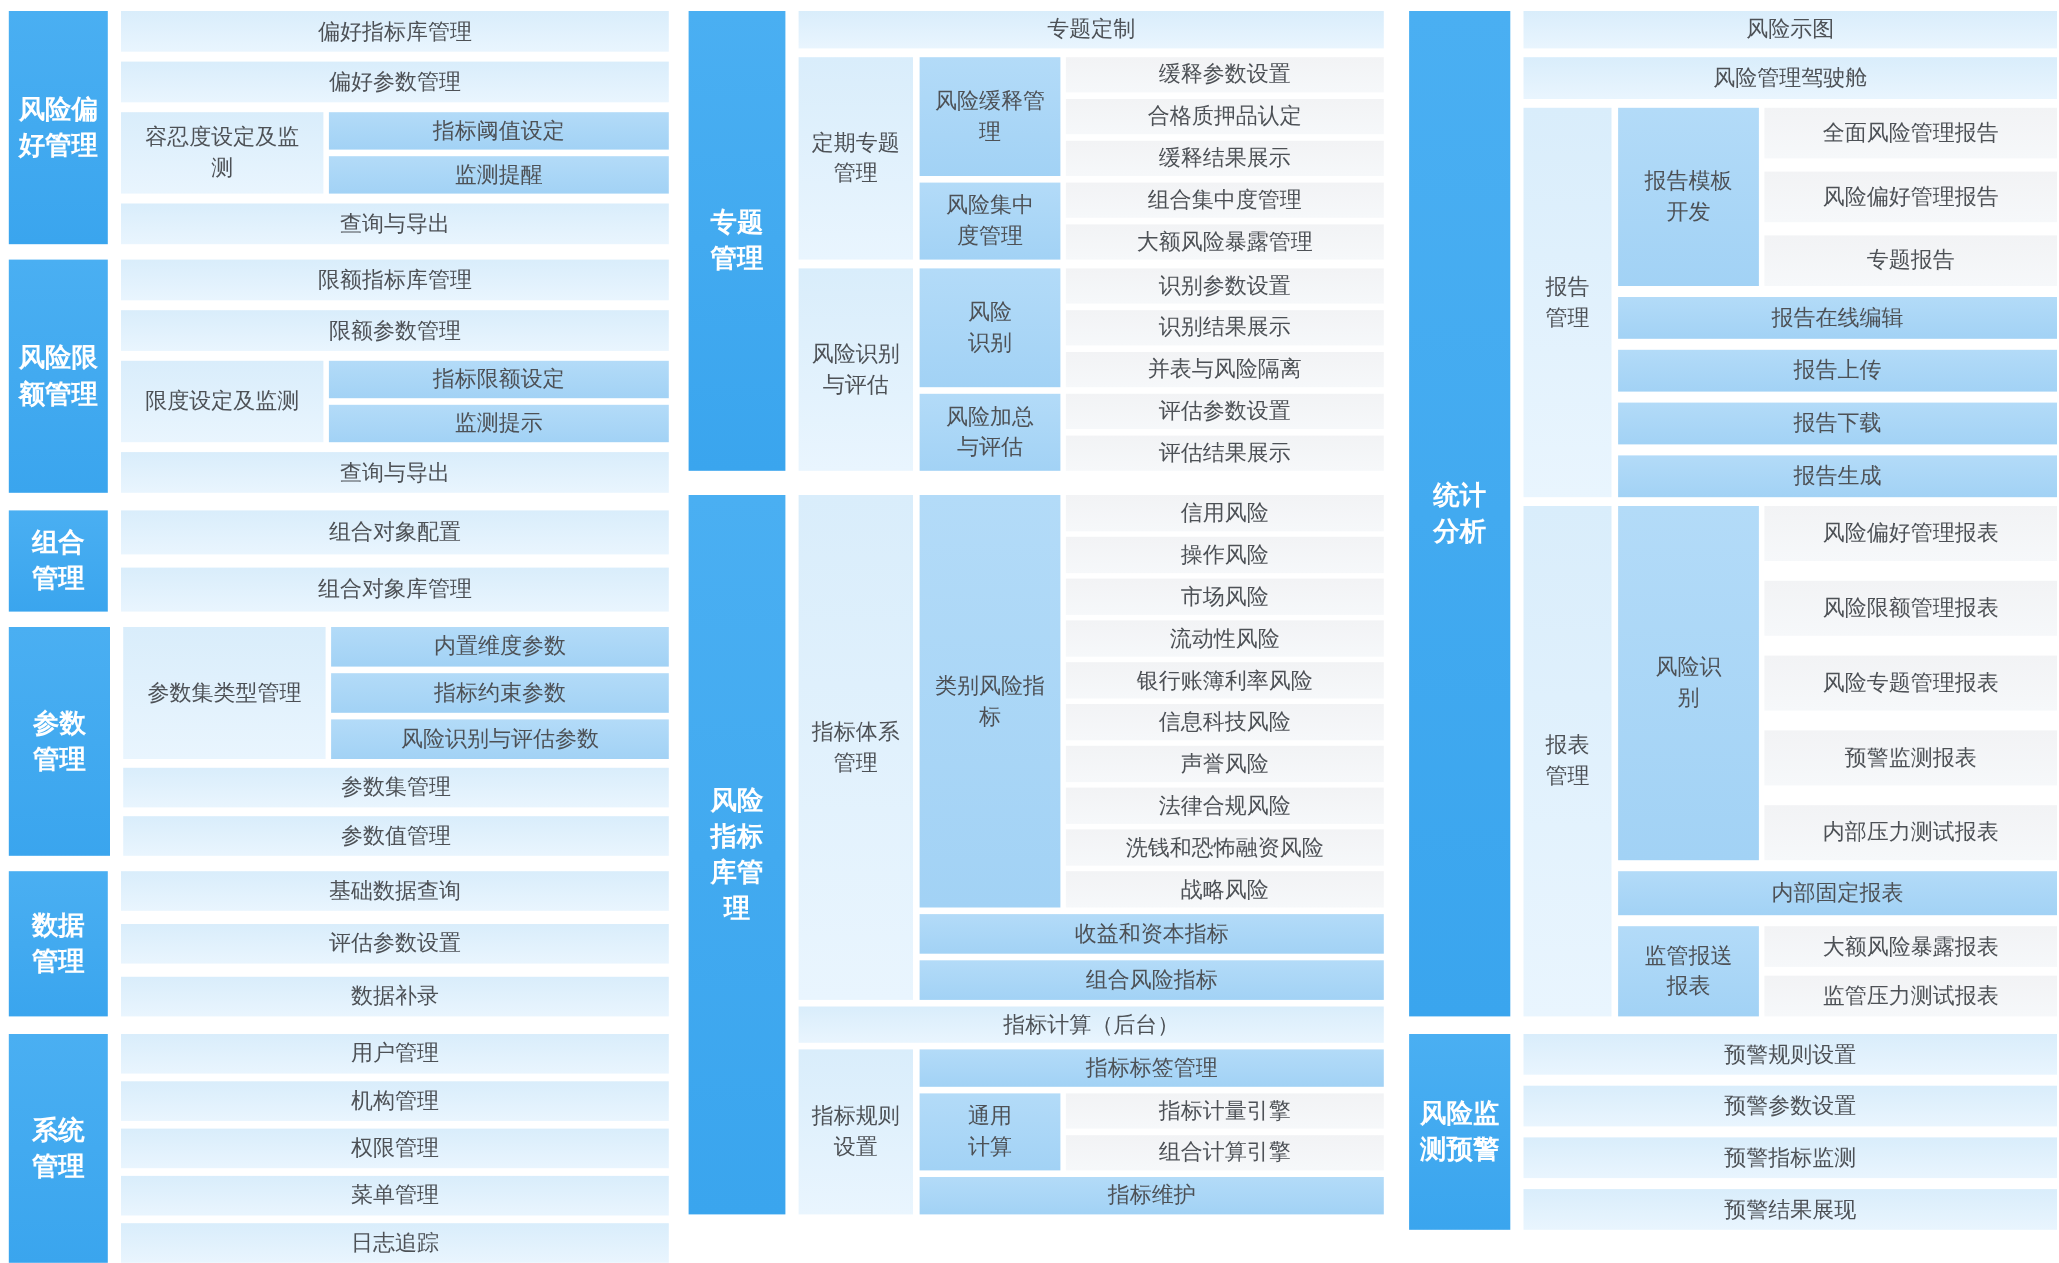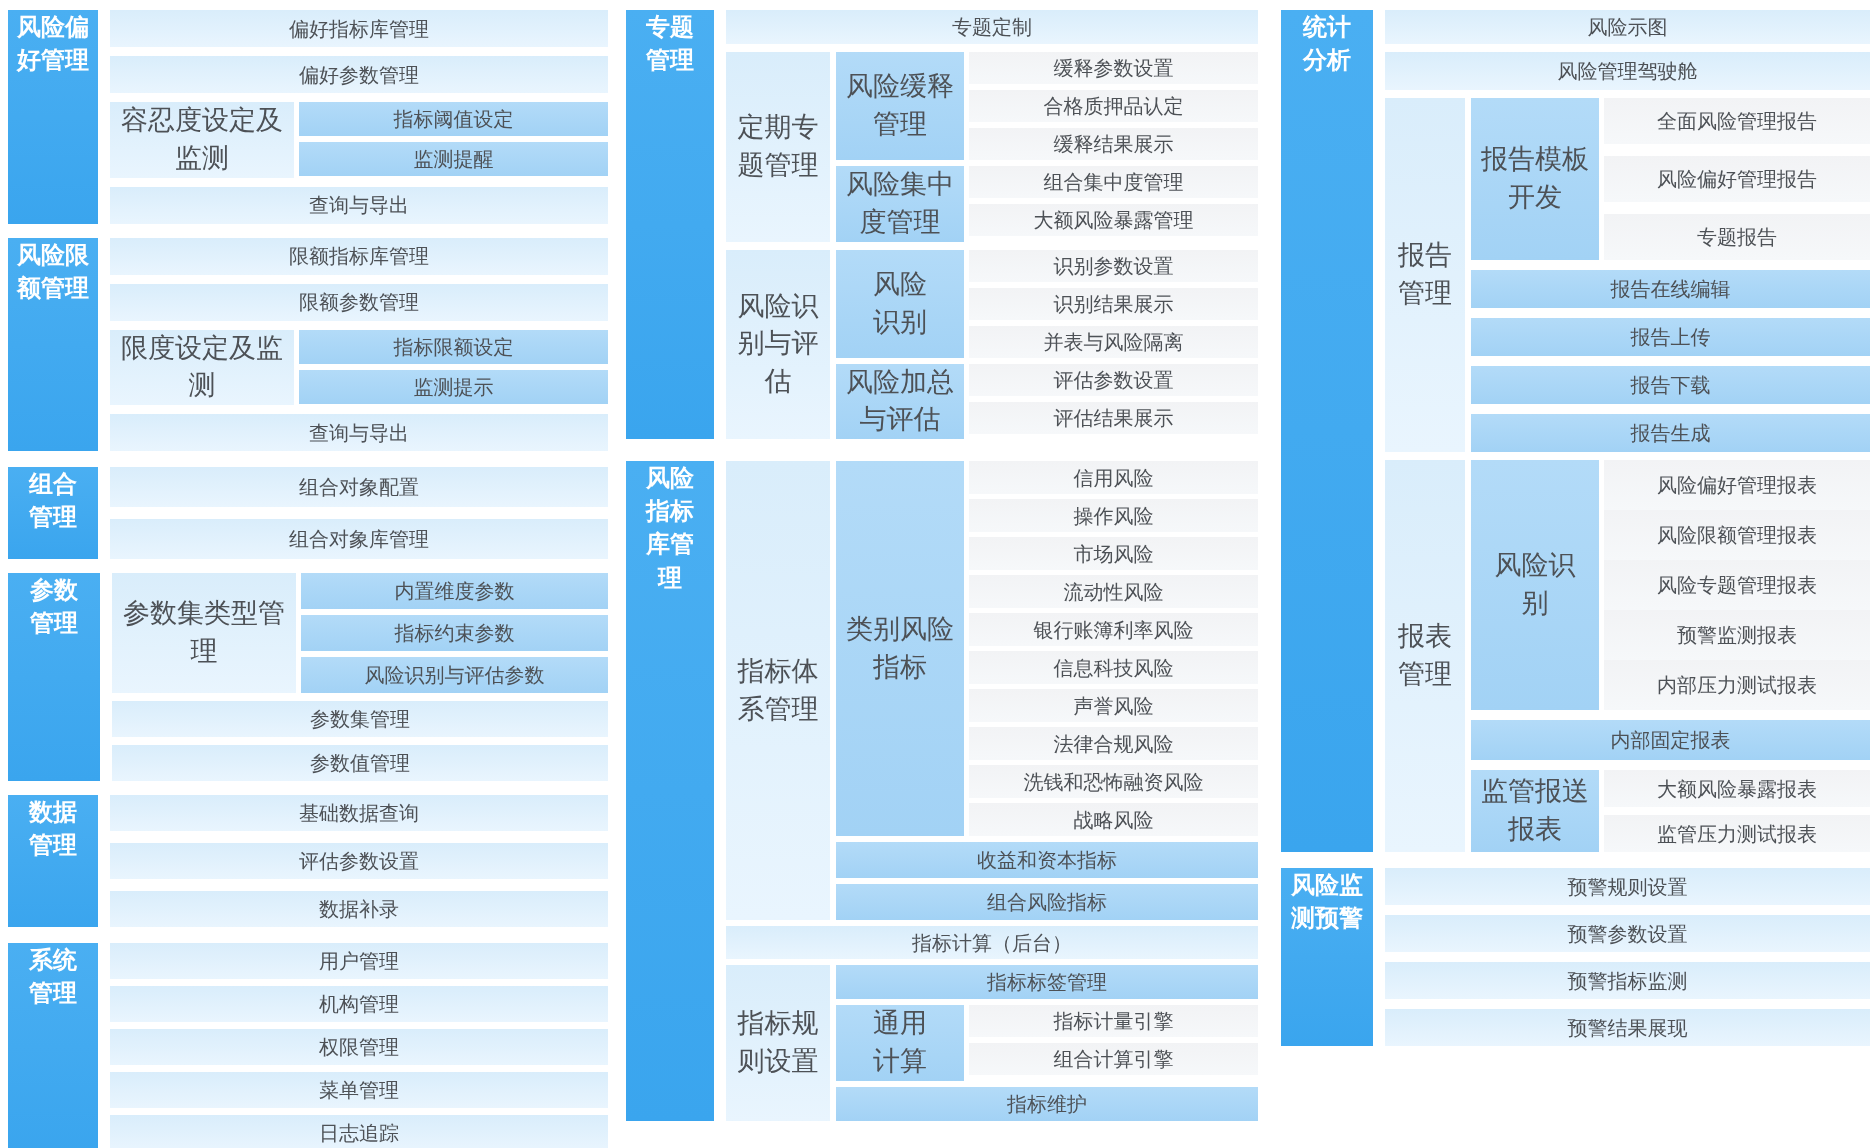--- a/index.html
+++ b/index.html
@@ -2,32 +2,32 @@
 <html><head>
 <meta charset="utf-8">
 <style>
   *{box-sizing:border-box;margin:0;padding:0}
   html,body{width:1872px;height:1148px}
   body{background:#ffffff;font-family:"Liberation Sans",sans-serif;color:#4d5156;overflow:hidden;position:relative}
   .abs{position:absolute}
   .col{display:flex;flex-direction:column}
   .sec{display:flex;gap:12px}
   .sec-title{flex:0 0 auto;background:linear-gradient(180deg,#4aaff2,#3aa5ee);color:#fff;
-    font-weight:700;font-size:24px;line-height:1.38;display:flex;align-items:flex-start;justify-content:center;text-align:center}
+    font-weight:700;font-size:24px;line-height:1.38;display:flex;align-items:center;justify-content:center;text-align:center}
   .body{flex:1;display:flex;flex-direction:column;min-width:0}
   .row{display:flex;align-items:center;justify-content:center;font-size:20px;flex:0 0 auto;text-align:center;line-height:1.3}
   .light{background:linear-gradient(180deg,#d9edfb,#e9f5fe)}
   .medium{background:linear-gradient(180deg,#b3dbf8,#a2d2f5)}
   .leaf{background:linear-gradient(180deg,#f2f3f5,#f6f8fa)}
   .hgrid{display:flex;gap:6px;flex:0 0 auto}
-  .glabel{flex:0 0 auto;display:flex;align-items:center;justify-content:center;text-align:center;font-size:27px;line-height:1.4}
+  .glabel{flex:0 0 auto;display:flex;align-items:center;justify-content:center;text-align:center;font-size:20px;line-height:1.4}
   .leaves{flex:1;display:flex;flex-direction:column;min-width:0}
   .wrap{display:inline-block;text-align:center}
   .w2{width:2em}.w3{width:3em}.w4{width:4em}.w5{width:5em}.w7{width:7em}
-  .g5{gap:5px}.g6{gap:6px}.g7{gap:7px}.g8{gap:8px}.g9{gap:9px}.g10{gap:10px}.g12{gap:12px}.g18{}
+  .g5{gap:5px}.g6{gap:6px}.g7{gap:7px}.g8{gap:8px}.g9{gap:9px}.g10{gap:10px}.g12{gap:12px}.g18{gap:18px}
   .h30{height:30px}.h32{height:32px}.h33{height:33px}.h34{height:34px}.h36{height:36px}.h37{height:37px}
   .h38{height:38px}.h40{height:40px}.h46{height:46px}.h50{height:50px}
   .mt14{margin-top:14px}.mt16{margin-top:16px}.mt22{margin-top:22px}
 </style>
 </head>
 <body>
 
 <div>
 
   <div class="abs col" style="left:8px;top:10px;width:600px">

